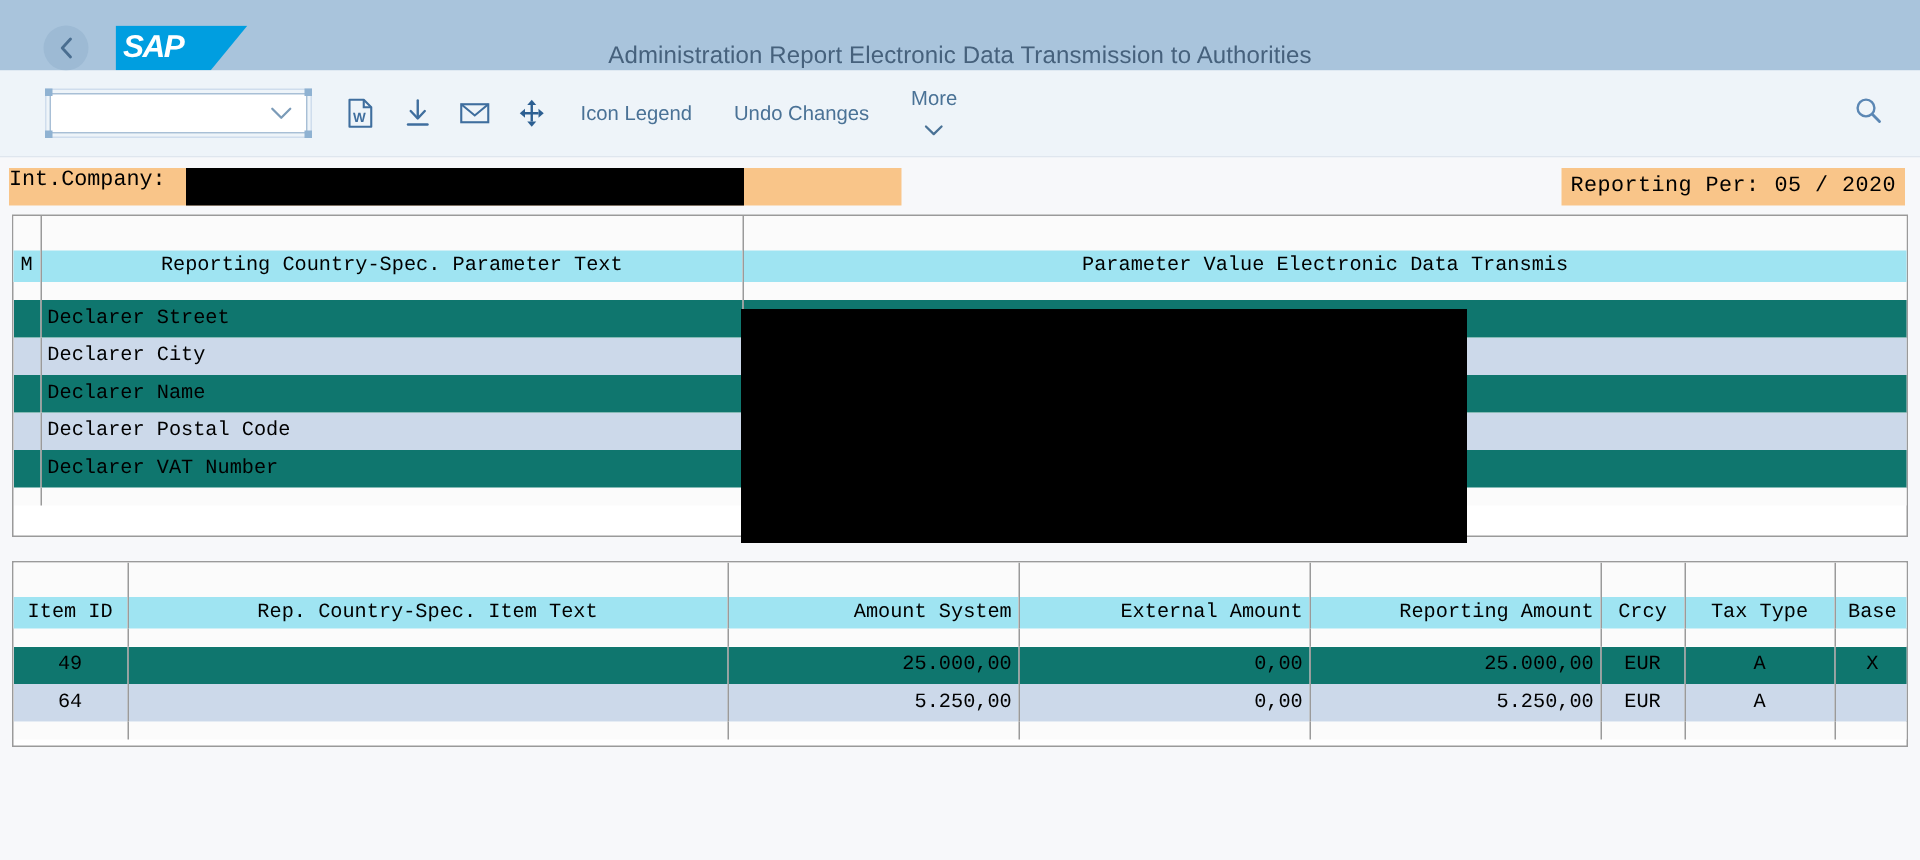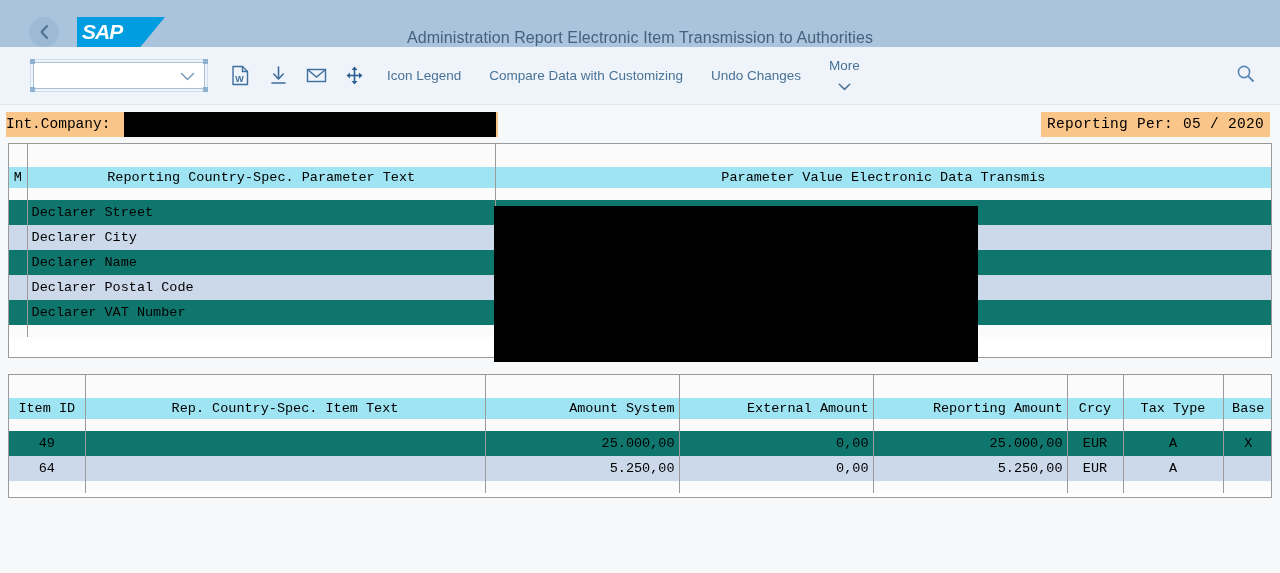--- a/index.html
+++ b/index.html
@@ -75,23 +75,23 @@
     width:30px;height:30px;display:flex;align-items:center;justify-content:center;
     cursor:pointer;color:#5b87b4;
   }
 
   
   .filterbar{
     height:38px;background:#f7f8fa;position:relative;
     display:flex;align-items:center;
   }
   .int-company{
-    margin-left:6px;height:25px;background:#f9c589;display:flex;align-items:center;
+    margin-left:6px;height:25px;background:#f9c589;display:flex;align-items:flex-start;
     font-family:"Liberation Mono",monospace;font-size:14.5px;color:#000;
-    padding-left:0;box-sizing:border-box;width:492px;position:relative;
+    padding-left:0;box-sizing:border-box;width:595px;position:relative;
   }
   .redact{background:#000;}
   .int-company .redact{
     position:absolute;left:118px;top:0;width:372px;height:25px;
   }
   .reporting-per{
     position:absolute;right:10px;height:25px;background:#f9c589;
     font-family:"Liberation Mono",monospace;font-size:14.5px;color:#000;
     display:flex;align-items:center;padding:0 6px;box-sizing:border-box;
     letter-spacing:.3px;
@@ -164,21 +164,21 @@
       <span>
         <svg width="11" height="16" viewBox="0 0 11 16">
           <polyline points="8,2 2.5,8 8,14" fill="none" stroke="#4a6e90" stroke-width="1.9" stroke-linecap="round" stroke-linejoin="round"></polyline>
         </svg>
       </span>
     </div>
     <div class="sap-logo">
       <div class="shape"></div>
       <div class="txt">SAP</div>
     </div>
-    <div class="shell-title">Administration Report Electronic Item Transmission to Authorities</div>
+    <div class="shell-title">Administration Report Electronic Data Transmission to Authorities</div>
   </div>
 
   <div class="toolbar">
 
     <div class="combo">
       <span class="handle h-tl"></span>
       <span class="handle h-tr"></span>
       <span class="handle h-bl"></span>
       <span class="handle h-br"></span>
       <span style="padding-left:6px;font-size:13px;color:#333;"></span>
@@ -216,21 +216,20 @@
           <path d="M9.5,19.5 L12.5,16 L6.5,16 Z" fill="#2c5f92"></path>
           <path d="M1.5,10.5 L5,7.5 L5,13.5 Z" fill="#2c5f92"></path>
           <path d="M17.5,10.5 L14,7.5 L14,13.5 Z" fill="#2c5f92"></path>
           <line x1="9.5" y1="5" x2="9.5" y2="16" stroke="#2c5f92" stroke-width="1.6"></line>
           <line x1="5" y1="10.5" x2="14" y2="10.5" stroke="#2c5f92" stroke-width="1.6"></line>
         </svg>
       </div>
     </div>
 
     <div class="tb-btn">Icon Legend</div>
-    <div class="tb-btn">Compare Data with Customizing</div>
     <div class="tb-btn">Undo Changes</div>
     <div class="tb-btn tb-more">
       <span>More</span>
       <span>
         <svg width="13" height="8" viewBox="0 0 13 8">
           <polyline points="1.3,1.3 6.5,6.4 11.7,1.3" fill="none" stroke="#4a7296" stroke-width="1.5" stroke-linecap="round" stroke-linejoin="round"></polyline>
         </svg>
       </span>
     </div>
 

